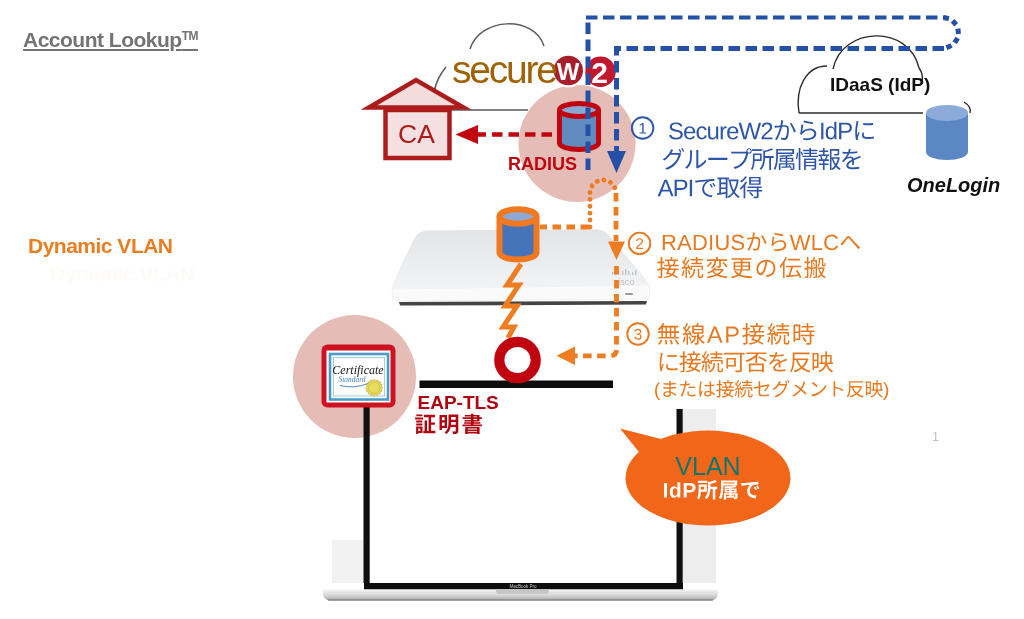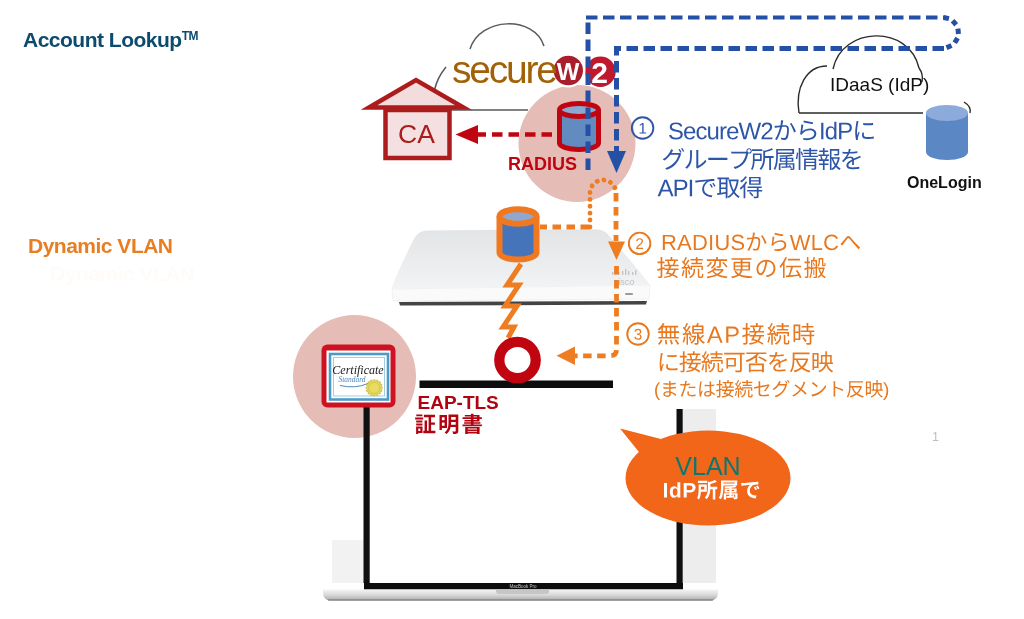--- a/index.html
+++ b/index.html
@@ -141,27 +141,27 @@
 <path transform="translate(657.6,196.3)" fill="#2e56a8" d="M13.7 0 11.8 -4.8H4.3L2.4 0H0L6.8 -16.5H9.3L16 0ZM8 -14.8 7.9 -14.5Q7.6 -13.5 7.1 -12L4.9 -6.6H11.1L9 -12Q8.7 -12.8 8.3 -13.9Z M29.8 -11.5Q29.8 -9.2 28.2 -7.8Q26.7 -6.4 24.1 -6.4H19.2V0H17V-16.5H23.9Q26.7 -16.5 28.2 -15.2Q29.8 -13.9 29.8 -11.5ZM27.5 -11.5Q27.5 -14.7 23.7 -14.7H19.2V-8.2H23.8Q27.5 -8.2 27.5 -11.5Z M32.2 0V-16.5H34.5V0Z M37.6 -15.8 37.8 -13.7C40.4 -14.3 46.5 -14.8 49.1 -15.1C46.9 -13.8 44.6 -10.8 44.6 -7C44.6 -1.7 49.7 0.7 54.1 0.9L54.8 -1.1C50.9 -1.2 46.5 -2.7 46.5 -7.4C46.5 -10.3 48.6 -13.9 52 -15C53.2 -15.4 55.3 -15.4 56.7 -15.4V-17.3C55.1 -17.3 52.8 -17.1 50.2 -16.9C45.8 -16.5 41.3 -16.1 39.7 -15.9C39.3 -15.9 38.5 -15.8 37.6 -15.8ZM53.3 -12.5 52 -11.9C52.7 -10.9 53.4 -9.7 54 -8.5L55.2 -9.1C54.7 -10.2 53.8 -11.7 53.3 -12.5ZM55.9 -13.5 54.7 -12.9C55.4 -11.9 56.1 -10.7 56.7 -9.6L58 -10.2C57.4 -11.2 56.4 -12.7 55.9 -13.5Z M73.1 -15 71.4 -14.7C72.2 -10.7 73.3 -7.2 75 -4.4C73.6 -2.4 71.8 -0.9 69.9 0.1C70.3 0.5 70.9 1.1 71.1 1.6C73 0.5 74.6 -0.9 76.1 -2.7C77.4 -0.9 79 0.6 80.9 1.7C81.2 1.2 81.7 0.5 82.1 0.2C80.1 -0.9 78.5 -2.4 77.2 -4.3C79.1 -7.4 80.5 -11.4 81.1 -16.6L79.9 -16.9L79.6 -16.8H70.9V-15.1H79.1C78.5 -11.5 77.5 -8.5 76.1 -6.1C74.7 -8.6 73.8 -11.7 73.1 -15ZM59.3 -3 59.7 -1.2C61.9 -1.5 65.1 -2 68.1 -2.5V1.9H69.9V-17H71.5V-18.7H59.8V-17H61.7V-3.3ZM63.4 -17H68.1V-13.8H63.4ZM63.4 -12.1H68.1V-8.8H63.4ZM63.4 -7.2H68.1V-4.2L63.4 -3.5Z M93.3 -14.8H101.2V-12.8H93.3ZM93.3 -18H101.2V-16.1H93.3ZM91.5 -19.4V-11.5H103V-19.4ZM91.5 -3.5C92.6 -2.4 93.9 -0.9 94.5 0L95.9 -0.9C95.3 -1.9 93.9 -3.3 92.8 -4.3ZM87.7 -20.1C86.7 -18.4 84.5 -16.4 82.6 -15.2C82.9 -14.8 83.3 -14.1 83.6 -13.7C85.7 -15.1 88 -17.4 89.4 -19.4ZM89.5 -6.2V-4.7H99.2V-0.1C99.2 0.2 99.1 0.3 98.7 0.3C98.3 0.4 97.1 0.4 95.8 0.3C96 0.8 96.3 1.4 96.4 1.9C98.1 1.9 99.3 1.9 100 1.7C100.8 1.4 101 0.9 101 -0.1V-4.7H104.6V-6.2H101V-8.3H104.1V-9.8H90V-8.3H99.2V-6.2ZM88.1 -14.8C86.7 -12.3 84.4 -9.9 82.2 -8.3C82.5 -7.8 83 -6.9 83.1 -6.5C84.1 -7.3 85 -8.2 86 -9.2V1.9H87.7V-11.2C88.5 -12.2 89.1 -13.2 89.7 -14.2Z"></path>
 <path transform="translate(661,250)" fill="#e8781e" d="M12.5 0 8.6 -6.3H3.9V0H1.8V-15.1H8.9Q11.5 -15.1 12.9 -14Q14.3 -12.8 14.3 -10.8Q14.3 -9.1 13.3 -8Q12.3 -6.8 10.6 -6.5L14.9 0ZM12.2 -10.8Q12.2 -12.1 11.3 -12.8Q10.4 -13.5 8.7 -13.5H3.9V-7.9H8.8Q10.4 -7.9 11.3 -8.7Q12.2 -9.4 12.2 -10.8Z M28.6 0 26.9 -4.4H20L18.3 0H16.1L22.3 -15.1H24.6L30.7 0ZM23.4 -13.6 23.3 -13.3Q23.1 -12.4 22.6 -11L20.6 -6H26.3L24.3 -11Q24 -11.8 23.7 -12.7Z M45.8 -7.7Q45.8 -5.4 44.9 -3.6Q44 -1.9 42.3 -0.9Q40.6 0 38.4 0H32.8V-15.1H37.8Q41.6 -15.1 43.7 -13.2Q45.8 -11.3 45.8 -7.7ZM43.7 -7.7Q43.7 -10.5 42.2 -12Q40.7 -13.5 37.7 -13.5H34.8V-1.6H38.2Q39.9 -1.6 41.1 -2.4Q42.4 -3.1 43.1 -4.5Q43.7 -5.9 43.7 -7.7Z M49.1 0V-15.1H51.1V0Z M61.2 0.2Q59.4 0.2 58 -0.5Q56.6 -1.1 55.8 -2.4Q55.1 -3.7 55.1 -5.5V-15.1H57.1V-5.7Q57.1 -3.6 58.2 -2.5Q59.2 -1.5 61.2 -1.5Q63.2 -1.5 64.4 -2.6Q65.5 -3.7 65.5 -5.8V-15.1H67.6V-5.7Q67.6 -3.9 66.8 -2.5Q66 -1.2 64.6 -0.5Q63.1 0.2 61.2 0.2Z M83.1 -4.2Q83.1 -2.1 81.5 -0.9Q79.8 0.2 76.9 0.2Q71.3 0.2 70.4 -3.6L72.4 -4Q72.8 -2.7 73.9 -2Q75 -1.4 76.9 -1.4Q78.9 -1.4 80 -2.1Q81.1 -2.8 81.1 -4.1Q81.1 -4.8 80.7 -5.3Q80.4 -5.7 79.8 -6Q79.2 -6.3 78.3 -6.5Q77.5 -6.7 76.5 -7Q74.7 -7.4 73.7 -7.8Q72.8 -8.2 72.3 -8.7Q71.7 -9.2 71.4 -9.8Q71.2 -10.5 71.2 -11.3Q71.2 -13.3 72.6 -14.3Q74.1 -15.4 76.9 -15.4Q79.5 -15.4 80.8 -14.6Q82.2 -13.8 82.8 -11.9L80.7 -11.5Q80.4 -12.7 79.5 -13.3Q78.5 -13.8 76.9 -13.8Q75.1 -13.8 74.1 -13.2Q73.2 -12.6 73.2 -11.4Q73.2 -10.7 73.5 -10.3Q73.9 -9.8 74.6 -9.5Q75.3 -9.2 77.4 -8.7Q78.1 -8.6 78.8 -8.4Q79.5 -8.2 80.1 -8Q80.7 -7.8 81.3 -7.4Q81.8 -7.1 82.2 -6.7Q82.7 -6.2 82.9 -5.6Q83.1 -5 83.1 -4.2Z M101.5 -14.8 99.9 -14.1C101.5 -12.3 103.2 -8.4 103.8 -6.1L105.6 -7C104.8 -9 102.9 -13 101.5 -14.8ZM86 -12.3 86.2 -10.4C86.8 -10.5 87.7 -10.6 88.2 -10.7L91 -11C90.2 -8.1 88.6 -3 86.3 -0L88.2 0.7C90.5 -3 92 -8 92.8 -11.2C93.7 -11.3 94.6 -11.3 95.1 -11.3C96.5 -11.3 97.5 -11 97.5 -8.9C97.5 -6.6 97.1 -3.7 96.4 -2.2C96 -1.3 95.3 -1.1 94.5 -1.1C93.9 -1.1 92.7 -1.2 91.8 -1.5L92.1 0.3C92.8 0.5 93.8 0.6 94.7 0.6C96.1 0.6 97.2 0.3 97.9 -1.2C98.8 -3 99.2 -6.5 99.2 -9.2C99.2 -12.1 97.6 -12.9 95.6 -12.9C95.1 -12.9 94.2 -12.8 93.1 -12.7L93.7 -15.9C93.8 -16.3 93.9 -16.8 94 -17.2L91.9 -17.4C91.9 -15.9 91.7 -14.2 91.3 -12.6C90 -12.5 88.7 -12.4 88 -12.3C87.3 -12.3 86.7 -12.3 86 -12.3Z M113.9 -17.2 113.5 -15.6C115.1 -15.1 119.9 -14.1 122 -13.9L122.4 -15.6C120.5 -15.7 115.8 -16.7 113.9 -17.2ZM113.4 -13.2 111.6 -13.5C111.4 -11.2 110.9 -6.6 110.4 -4.6L112.1 -4.2C112.2 -4.5 112.4 -4.9 112.7 -5.3C114.3 -7.1 116.6 -8.2 119.5 -8.2C121.8 -8.2 123.4 -7 123.4 -5.2C123.4 -2.2 120 -0.2 113.1 -1L113.6 0.8C121.8 1.5 125.3 -1.2 125.3 -5.1C125.3 -7.7 123 -9.7 119.7 -9.7C117 -9.7 114.6 -8.9 112.5 -7.1C112.7 -8.5 113.1 -11.7 113.4 -13.2Z M145 0H142.5L139.9 -9.6Q139.6 -10.5 139.1 -12.8Q138.9 -11.6 138.7 -10.8Q138.5 -9.9 135.7 0H133.3L128.8 -15.1H131L133.7 -5.5Q134.2 -3.7 134.6 -1.8Q134.8 -3 135.2 -4.4Q135.5 -5.8 138.1 -15.1H140.1L142.7 -5.7Q143.3 -3.4 143.7 -1.8L143.8 -2.2Q144.1 -3.4 144.3 -4.2Q144.4 -5 147.3 -15.1H149.4Z M151.5 0V-15.1H153.5V-1.7H161.2V0Z M170.6 -13.7Q168.1 -13.7 166.7 -12.1Q165.3 -10.5 165.3 -7.6Q165.3 -4.9 166.8 -3.2Q168.2 -1.5 170.7 -1.5Q173.9 -1.5 175.5 -4.6L177.2 -3.8Q176.2 -1.8 174.5 -0.8Q172.9 0.2 170.6 0.2Q168.3 0.2 166.7 -0.7Q165 -1.7 164.1 -3.5Q163.2 -5.2 163.2 -7.6Q163.2 -11.3 165.2 -13.3Q167.2 -15.4 170.6 -15.4Q173 -15.4 174.6 -14.4Q176.3 -13.5 177 -11.6L175.1 -11Q174.6 -12.3 173.4 -13Q172.2 -13.7 170.6 -13.7Z M179.4 -6 181.1 -4.4C181.4 -4.8 181.9 -5.5 182.4 -6.1C183.5 -7.4 185.3 -9.9 186.3 -11.2C187.1 -12.1 187.5 -12.2 188.4 -11.2C189.5 -10.1 191.1 -8 192.6 -6.3C194.1 -4.6 196.1 -2.4 197.7 -0.8L199.1 -2.4C197.2 -4.2 195 -6.5 193.6 -7.9C192.2 -9.5 190.6 -11.6 189.2 -13C187.8 -14.5 186.6 -14.2 185.3 -12.7C184 -11.2 182.2 -8.7 181 -7.5C180.4 -6.9 180 -6.4 179.4 -6Z"></path>
 <path transform="translate(656.5,276.3)" fill="#e8781e" d="M4.1 -19.3V-14.7H1V-13.1H4.1V-8.1L0.6 -7.1L1 -5.4L4.1 -6.3V-0.3C4.1 0.1 4 0.2 3.7 0.2C3.4 0.2 2.5 0.2 1.4 0.2C1.7 0.6 1.9 1.4 2 1.8C3.5 1.8 4.4 1.8 5 1.5C5.6 1.2 5.8 0.7 5.8 -0.3V-6.9L7.8 -7.5V-6.2H11.2C10.6 -4.8 9.9 -3.4 9.3 -2.4L10.8 -1.9L11.2 -2.5C12.1 -2.2 13.1 -1.9 14.1 -1.4C12.5 -0.5 10.3 0.1 7.2 0.4C7.5 0.7 7.8 1.4 7.9 1.8C11.5 1.4 14 0.6 15.8 -0.7C17.7 0.1 19.3 1 20.4 1.9L21.5 0.6C20.4 -0.2 18.8 -1.1 17.1 -1.9C18.1 -3 18.8 -4.4 19.2 -6.2H22V-7.7H13.8L14.8 -10H22.1V-11.5H17.8C18.3 -12.5 18.9 -14 19.3 -15.3L18.6 -15.4H21.4V-16.9H15.8V-19.3H14.1V-16.9H8.6V-15.4H11.8L10.8 -15.2C11.2 -14 11.6 -12.5 11.7 -11.5H7.7V-10H12.9L11.9 -7.7H8.2L8 -9.2L5.8 -8.5V-13.1H8V-14.7H5.8V-19.3ZM12.3 -15.4H17.6C17.3 -14.2 16.7 -12.6 16.3 -11.6L16.8 -11.5H12.7L13.3 -11.6C13.2 -12.6 12.8 -14.1 12.3 -15.4ZM13 -6.2H17.5C17.1 -4.7 16.4 -3.5 15.5 -2.5C14.3 -3 13 -3.5 11.8 -3.8Z M41.3 -7.5V-0.5C41.3 1.2 41.6 1.7 43.2 1.7C43.5 1.7 44.7 1.7 45 1.7C46.3 1.7 46.7 0.9 46.9 -2C46.4 -2.1 45.8 -2.3 45.4 -2.6C45.4 -0.2 45.3 0.2 44.8 0.2C44.6 0.2 43.6 0.2 43.4 0.2C42.9 0.2 42.8 0.1 42.8 -0.5V-7.5ZM37 -7.5V-6C37 -4.2 36.6 -1.3 32.5 0.7C32.9 1 33.4 1.5 33.7 1.9C38.1 -0.4 38.6 -3.7 38.6 -6V-7.5ZM31.3 -5.9C31.9 -4.5 32.3 -2.8 32.5 -1.6L33.8 -2.1C33.7 -3.2 33.2 -4.9 32.6 -6.2ZM26.5 -6.2C26.3 -4.2 25.9 -2.1 25.1 -0.7C25.5 -0.6 26.1 -0.3 26.4 -0C27.1 -1.5 27.7 -3.7 28 -5.9ZM34.8 -13.6V-12.1H45.5V-13.6H41V-15.7H46.3V-17.2H41V-19.3H39.3V-17.2H34V-15.7H39.3V-13.6ZM25.1 -9.2 25.4 -7.6 29 -7.8V1.8H30.5V-7.9L32.3 -8.1C32.5 -7.5 32.7 -7 32.8 -6.6L34.1 -7.2V-6.4H35.6V-9.2H44.9V-6.4H46.4V-10.6H34.1V-7.5C33.7 -8.7 32.8 -10.6 32 -11.9L30.7 -11.4C31.1 -10.8 31.4 -10.2 31.7 -9.5L28.4 -9.3C30 -11.3 31.7 -13.9 33 -16L31.6 -16.7C30.9 -15.5 30.1 -13.9 29.1 -12.5C28.8 -13 28.4 -13.5 27.9 -14C28.7 -15.3 29.7 -17.2 30.5 -18.7L29 -19.3C28.5 -18 27.7 -16.3 27 -15L26.2 -15.6L25.4 -14.5C26.4 -13.5 27.5 -12.2 28.2 -11.2C27.7 -10.5 27.2 -9.8 26.8 -9.2Z M65.6 -13.5C67.1 -12.2 68.8 -10.2 69.6 -8.9L71 -9.9C70.2 -11.1 68.4 -13 66.9 -14.3ZM53.9 -14.2C53.2 -12.8 51.6 -11.1 50 -10.2C50.4 -9.9 51 -9.5 51.3 -9.2C52.9 -10.2 54.6 -12 55.6 -13.8ZM59.6 -19.3V-17H50.4V-15.4H57.9V-15.3C57.9 -13.4 57.6 -10.8 54.3 -8.8C54.6 -8.6 55.2 -8 55.5 -7.6C59.1 -9.9 59.5 -12.9 59.5 -15.3V-15.4H62.7V-10.4C62.7 -10.1 62.6 -10.1 62.3 -10C62 -10 61 -10 59.9 -10.1C60.1 -9.6 60.3 -9 60.4 -8.5C61.9 -8.5 63 -8.5 63.6 -8.8C64.2 -9 64.4 -9.5 64.4 -10.3V-15.4H70.6V-17H61.4V-19.3ZM58 -8.9C56.7 -7.1 54.2 -5.1 50.6 -3.7C51 -3.5 51.5 -2.9 51.7 -2.5C53.3 -3.1 54.6 -3.9 55.8 -4.7C56.6 -3.5 57.7 -2.6 58.9 -1.7C56.3 -0.7 53.2 0 50.1 0.4C50.4 0.7 50.8 1.5 50.9 1.9C54.4 1.4 57.7 0.6 60.5 -0.7C63.2 0.6 66.4 1.5 70.1 1.9C70.3 1.4 70.7 0.7 71.1 0.3C67.8 0 64.8 -0.6 62.3 -1.7C64.4 -2.9 66.1 -4.5 67.3 -6.5L66.2 -7.2L65.8 -7.2H58.7C59.1 -7.6 59.5 -8.1 59.8 -8.6ZM57 -5.6 57.1 -5.8H64.7C63.7 -4.4 62.3 -3.4 60.6 -2.5C59.1 -3.4 57.9 -4.4 57 -5.6Z M79.3 -5.5 77.8 -4.9C78.6 -3.5 79.6 -2.5 80.7 -1.6C79.3 -0.8 77.3 -0.2 74.6 0.3C74.9 0.7 75.4 1.5 75.6 1.9C78.6 1.2 80.7 0.4 82.3 -0.6C85.5 1 89.7 1.6 95.1 1.8C95.1 1.2 95.5 0.5 95.8 0.1C90.6 -0.1 86.7 -0.4 83.7 -1.7C84.9 -2.9 85.5 -4.3 85.8 -5.7H93.6V-14.6H86V-16.5H95V-18.1H75V-16.5H84.2V-14.6H77.1V-5.7H84C83.7 -4.6 83.2 -3.5 82.1 -2.6C81 -3.4 80.1 -4.3 79.3 -5.5ZM78.7 -9.5H84.2V-8.5C84.2 -8.1 84.2 -7.6 84.2 -7.1H78.7ZM86 -7.1C86 -7.6 86 -8 86 -8.5V-9.5H91.9V-7.1ZM78.7 -13.1H84.2V-10.8H78.7ZM86 -13.1H91.9V-10.8H86Z M108.9 -14.8C108.7 -12.7 108.2 -10.5 107.7 -8.6C106.5 -4.7 105.3 -3.1 104.2 -3.1C103.2 -3.1 101.8 -4.4 101.8 -7.3C101.8 -10.4 104.5 -14.2 108.9 -14.8ZM110.9 -14.8C114.8 -14.5 117 -11.6 117 -8.1C117 -4.1 114.1 -2 111.2 -1.3C110.6 -1.2 109.9 -1.1 109.2 -1L110.3 0.7C115.7 0 118.9 -3.2 118.9 -8.1C118.9 -12.7 115.5 -16.5 110.1 -16.5C104.5 -16.5 100 -12.1 100 -7.2C100 -3.4 102.1 -1 104.1 -1C106.3 -1 108.1 -3.4 109.5 -8.2C110.1 -10.3 110.6 -12.7 110.9 -14.8Z M131.4 -17.5V-15.9H143.4V-17.5ZM139.2 -5.5C140.1 -4.4 140.9 -3 141.7 -1.7L133.7 -1.1C134.7 -3.4 135.7 -6.4 136.5 -9H144.7V-10.6H129.6V-9H134.5C133.9 -6.4 132.9 -3.2 132 -1L129.4 -0.9L129.7 0.9C133 0.7 137.9 0.3 142.5 -0.2C142.8 0.6 143.1 1.3 143.3 1.9L144.9 1.1C144.3 -0.9 142.5 -3.9 140.7 -6.2ZM128.9 -19.3C127.5 -15.8 125.3 -12.4 123 -10.1C123.3 -9.8 123.7 -8.8 123.9 -8.4C124.8 -9.3 125.7 -10.3 126.5 -11.5V1.8H128.1V-14C129 -15.5 129.8 -17.1 130.5 -18.7Z M156.2 -13.5C156.8 -12.4 157.3 -11 157.5 -10.1L158.5 -10.7C158.3 -11.5 157.7 -12.9 157.2 -13.9ZM156.8 -6.7V-1.2H157.8V-6.7ZM150.4 -19.3V-14.7H148V-13H150.4V-8.7L147.7 -7.7L148.2 -6.1L150.4 -7V-0C150.4 0.3 150.3 0.3 150.1 0.3C149.8 0.3 149.1 0.3 148.2 0.3C148.4 0.7 148.6 1.4 148.7 1.8C150 1.8 150.7 1.8 151.3 1.5C151.7 1.3 151.9 0.8 151.9 -0V-7.6L153 -8.1L153.1 -7.1L154.5 -7.3C154.4 -4.5 154.1 -1.3 152.8 1.1C153 1.3 153.6 1.7 153.9 1.9C155.3 -0.7 155.7 -4.4 155.8 -7.4L159.1 -7.8V0.1C159.1 0.4 159 0.5 158.8 0.5C158.5 0.5 157.7 0.5 156.8 0.5C157 0.9 157.2 1.5 157.2 1.8C158.5 1.8 159.3 1.8 159.8 1.6C160.3 1.3 160.5 0.9 160.5 0.1V-8L161.3 -8.1L161.3 -9.5L160.5 -9.4V-16.2H157.7C158 -17 158.3 -18 158.6 -19L157 -19.3C156.8 -18.4 156.6 -17.2 156.3 -16.2H154.5V-8.8V-8.8L153.8 -8.7L153.5 -9.9L151.9 -9.3V-13H153.5V-14.7H151.9V-19.3ZM155.8 -14.8H159.1V-9.3L155.8 -8.9ZM162.1 -18.2V-15.1C162.1 -13.6 162 -11.8 160.8 -10.4C161.2 -10.3 161.7 -9.8 161.9 -9.6C163.2 -11.1 163.5 -13.4 163.5 -15V-16.8H165.5V-12.3C165.5 -11 165.5 -10.7 165.8 -10.4C166.1 -10.2 166.5 -10.1 166.8 -10.1C167 -10.1 167.4 -10.1 167.7 -10.1C168 -10.1 168.3 -10.1 168.5 -10.3C168.7 -10.4 168.9 -10.6 169 -11C169.1 -11.3 169.2 -12.4 169.2 -13.3C168.8 -13.4 168.4 -13.6 168.1 -13.9C168.1 -12.9 168.1 -12.2 168 -11.8C168 -11.5 167.9 -11.4 167.9 -11.3C167.8 -11.3 167.7 -11.2 167.5 -11.2C167.4 -11.2 167.2 -11.2 167.1 -11.2C167 -11.2 166.9 -11.2 166.9 -11.3C166.8 -11.4 166.8 -11.7 166.8 -12.2V-18.2ZM166.4 -7.4C166.1 -6 165.5 -4.6 164.8 -3.5C164.2 -4.6 163.7 -6 163.3 -7.4ZM161.6 -8.9V-7.4H163.2L162 -7.1C162.5 -5.2 163.1 -3.6 164 -2.1C163 -0.9 161.9 0 160.8 0.6C161.1 0.9 161.5 1.5 161.7 1.8C162.8 1.2 163.9 0.3 164.9 -0.9C165.8 0.3 167 1.2 168.3 1.9C168.6 1.5 169 0.9 169.4 0.6C167.9 0 166.7 -0.9 165.8 -2.1C166.9 -3.9 167.7 -6 168.2 -8.7L167.2 -8.9L167 -8.9Z"></path>
 <path transform="translate(656.8,342.8)" fill="#e8781e" d="M8.1 -2.7C8.4 -1.3 8.6 0.6 8.6 1.7L10.3 1.4C10.3 0.4 10 -1.4 9.7 -2.8ZM12.9 -2.7C13.5 -1.3 14.1 0.6 14.3 1.7L16.1 1.3C15.8 0.2 15.2 -1.6 14.5 -3ZM17.7 -2.8C18.9 -1.4 20.2 0.7 20.8 1.9L22.5 1.3C21.9 0 20.5 -2 19.4 -3.4ZM4 -3.3C3.4 -1.6 2.3 0.2 1.1 1.2L2.7 1.9C4 0.8 5.1 -1.1 5.7 -2.8ZM1.6 -5.9V-4.3H21.9V-5.9H18.9V-9.9H22.3V-11.5H18.9V-15.4H21.4V-17H6.5C6.9 -17.8 7.4 -18.5 7.7 -19.2L6 -19.7C4.9 -17.4 3 -15.1 1 -13.6C1.4 -13.3 2.1 -12.7 2.4 -12.4C3.1 -13 3.9 -13.7 4.6 -14.5V-11.5H1.3V-9.9H4.6V-5.9ZM8.7 -15.4V-11.5H6.1V-15.4ZM10.3 -15.4H13V-11.5H10.3ZM14.5 -15.4H17.3V-11.5H14.5ZM8.7 -9.9V-5.9H6.1V-9.9ZM10.3 -9.9H13V-5.9H10.3ZM14.5 -9.9H17.3V-5.9H14.5Z M37.1 -12.5H45V-10.5H37.1ZM37.1 -15.9H45V-13.8H37.1ZM32.1 -6C32.6 -4.7 33.1 -2.9 33.2 -1.7L34.6 -2.2C34.4 -3.3 33.9 -5 33.3 -6.4ZM27.2 -6.3C26.9 -4.3 26.5 -2.1 25.7 -0.7C26.1 -0.6 26.8 -0.3 27.1 -0C27.8 -1.6 28.4 -3.8 28.7 -6.1ZM35.4 -17.3V-9H40.2V-0C40.2 0.2 40.1 0.3 39.8 0.3C39.5 0.3 38.6 0.3 37.5 0.3C37.7 0.8 38 1.4 38 1.9C39.5 1.9 40.4 1.8 41 1.6C41.6 1.3 41.8 0.9 41.8 -0V-4.9C42.8 -2.6 44.4 -0.4 47 0.9C47.2 0.5 47.7 -0.2 48 -0.5C46.2 -1.3 44.9 -2.6 43.9 -4C45 -4.8 46.4 -5.9 47.5 -7L46.1 -8C45.4 -7.1 44.2 -6 43.2 -5.2C42.5 -6.4 42.1 -7.6 41.8 -8.8V-9H46.7V-17.3H41.1C41.5 -18 41.9 -18.7 42.2 -19.4L40.3 -19.8C40.1 -19.1 39.7 -18.1 39.3 -17.3ZM34.5 -7V-5.5H37.7C36.9 -3 35.4 -1.3 33.5 -0.3C33.8 -0 34.4 0.6 34.6 0.9C36.9 -0.4 38.8 -2.9 39.6 -6.6L38.7 -7L38.4 -7ZM25.8 -9.4 26 -7.8 29.7 -8V1.9H31.2V-8.1L33.1 -8.2C33.3 -7.7 33.5 -7.1 33.6 -6.7L35 -7.4C34.6 -8.6 33.7 -10.7 32.7 -12.2L31.4 -11.7C31.8 -11.1 32.1 -10.4 32.5 -9.7L29.1 -9.5C30.7 -11.5 32.5 -14.2 33.8 -16.4L32.3 -17.1C31.7 -15.8 30.8 -14.2 29.8 -12.8C29.5 -13.3 29 -13.8 28.6 -14.3C29.4 -15.6 30.5 -17.6 31.3 -19.2L29.7 -19.7C29.2 -18.4 28.4 -16.6 27.6 -15.3L26.9 -16L26 -14.8C27 -13.8 28.2 -12.5 28.9 -11.4C28.4 -10.7 27.9 -10 27.4 -9.4Z M63.6 0 61.7 -4.7H54.4L52.5 0H50.2L56.8 -16.2H59.3L65.8 0ZM58.1 -14.5 58 -14.2Q57.7 -13.2 57.1 -11.8L55 -6.4H61.1L59 -11.8Q58.7 -12.6 58.4 -13.6Z M81.9 -11.3Q81.9 -9 80.4 -7.7Q78.9 -6.3 76.3 -6.3H71.6V0H69.4V-16.2H76.2Q78.9 -16.2 80.4 -14.9Q81.9 -13.6 81.9 -11.3ZM79.7 -11.3Q79.7 -14.4 75.9 -14.4H71.6V-8H76Q79.7 -8 79.7 -11.3Z M89 -19.7V-15H85.8V-13.3H89V-8.2L85.4 -7.2L85.8 -5.5L89 -6.5V-0.3C89 0.1 88.9 0.2 88.6 0.2C88.3 0.2 87.3 0.2 86.2 0.2C86.4 0.7 86.7 1.4 86.7 1.9C88.3 1.9 89.2 1.8 89.8 1.5C90.5 1.2 90.7 0.7 90.7 -0.3V-7L92.7 -7.7V-6.3H96.2C95.5 -4.9 94.9 -3.5 94.3 -2.5L95.8 -2L96.2 -2.6C97.1 -2.3 98.1 -1.9 99.2 -1.5C97.5 -0.5 95.2 0.1 92.2 0.4C92.4 0.8 92.7 1.4 92.9 1.9C96.5 1.4 99.1 0.6 100.9 -0.7C102.8 0.1 104.5 1.1 105.6 1.9L106.7 0.6C105.6 -0.2 104 -1.1 102.2 -1.9C103.3 -3.1 103.9 -4.5 104.4 -6.3H107.2V-7.9H98.8L99.9 -10.2H107.3V-11.7H103C103.5 -12.8 104 -14.3 104.5 -15.6L103.8 -15.7H106.6V-17.2H100.9V-19.7H99.1V-17.2H93.5V-15.7H96.8L95.8 -15.5C96.2 -14.3 96.6 -12.8 96.7 -11.7H92.6V-10.2H98L96.9 -7.9H93.2L93 -9.4L90.7 -8.7V-13.3H93V-15H90.7V-19.7ZM97.3 -15.7H102.7C102.4 -14.5 101.9 -12.9 101.4 -11.8L102 -11.7H97.7L98.4 -11.9C98.3 -12.9 97.8 -14.5 97.3 -15.7ZM98 -6.3H102.6C102.2 -4.8 101.6 -3.5 100.6 -2.6C99.3 -3.1 98 -3.5 96.9 -3.9Z M127 -7.7V-0.5C127 1.2 127.4 1.7 128.9 1.7C129.2 1.7 130.5 1.7 130.8 1.7C132.1 1.7 132.5 1 132.7 -2C132.2 -2.1 131.6 -2.4 131.2 -2.7C131.2 -0.2 131.1 0.2 130.6 0.2C130.3 0.2 129.4 0.2 129.1 0.2C128.7 0.2 128.6 0.1 128.6 -0.5V-7.7ZM122.7 -7.6V-6.2C122.7 -4.3 122.2 -1.3 118 0.7C118.4 1 119 1.6 119.2 1.9C123.7 -0.4 124.3 -3.8 124.3 -6.2V-7.6ZM116.8 -6C117.4 -4.6 117.9 -2.8 118 -1.7L119.4 -2.1C119.2 -3.3 118.7 -5 118.1 -6.4ZM111.9 -6.3C111.7 -4.3 111.2 -2.1 110.5 -0.7C110.8 -0.6 111.5 -0.3 111.8 -0C112.6 -1.6 113.1 -3.8 113.4 -6.1ZM120.4 -13.9V-12.4H131.4V-13.9H126.7V-16.1H132.2V-17.5H126.7V-19.8H124.9V-17.5H119.5V-16.1H124.9V-13.9ZM110.5 -9.4 110.7 -7.8 114.4 -8V1.9H116V-8.1L117.8 -8.2C118.1 -7.7 118.2 -7.1 118.3 -6.7L119.6 -7.3V-6.6H121.2V-9.4H130.6V-6.6H132.2V-10.8H119.6V-7.7C119.2 -8.9 118.4 -10.8 117.5 -12.2L116.2 -11.7C116.5 -11.1 116.9 -10.4 117.2 -9.7L113.8 -9.5C115.4 -11.5 117.2 -14.2 118.6 -16.4L117.1 -17.1C116.4 -15.8 115.5 -14.2 114.6 -12.8C114.2 -13.3 113.8 -13.8 113.3 -14.3C114.2 -15.6 115.2 -17.6 116 -19.2L114.5 -19.7C114 -18.4 113.1 -16.6 112.4 -15.3L111.6 -16L110.7 -14.8C111.8 -13.8 113 -12.5 113.7 -11.4C113.1 -10.7 112.6 -10 112.2 -9.4Z M145.4 -4.9C146.6 -3.7 147.9 -1.9 148.4 -0.8L149.9 -1.7C149.4 -2.9 148 -4.5 146.8 -5.7ZM149.8 -19.8V-16.9H144.8V-15.4H149.8V-12.4H143.9V-10.8H152.9V-8.1H144V-6.6H152.9V-0.2C152.9 0.1 152.8 0.2 152.4 0.2C152 0.2 150.7 0.2 149.2 0.2C149.5 0.7 149.8 1.4 149.8 1.9C151.7 1.9 152.9 1.8 153.7 1.6C154.4 1.3 154.6 0.8 154.6 -0.2V-6.6H157.4V-8.1H154.6V-10.8H157.6V-12.4H151.5V-15.4H156.6V-16.9H151.5V-19.8ZM141.8 -9.8V-4.3H138.4V-9.8ZM141.8 -11.4H138.4V-16.6H141.8ZM136.7 -18.2V-0.8H138.4V-2.7H143.5V-18.2Z"></path>
 <path transform="translate(656.8,370.5)" fill="#e8781e" d="M10.5 -15.5V-13.7C13 -13.4 17.5 -13.4 19.9 -13.7V-15.5C17.6 -15.2 13 -15.1 10.5 -15.5ZM11.4 -6.2 9.7 -6.3C9.5 -5.2 9.3 -4.4 9.3 -3.6C9.3 -1.4 11.1 -0.2 14.9 -0.2C17.3 -0.2 19.2 -0.4 20.7 -0.6L20.6 -2.6C18.8 -2.2 17 -2 14.9 -2C11.8 -2 11 -3 11 -4C11 -4.7 11.2 -5.3 11.4 -6.2ZM6.1 -17.3 4 -17.5C4 -17 4 -16.4 3.9 -15.8C3.6 -13.9 2.9 -10 2.9 -6.6C2.9 -3.5 3.2 -0.9 3.7 0.8L5.4 0.6C5.3 0.4 5.3 0.1 5.3 -0.2C5.3 -0.4 5.3 -0.9 5.4 -1.2C5.6 -2.3 6.4 -4.7 7 -6.3L6.1 -7.1C5.7 -6.1 5.1 -4.8 4.7 -3.7C4.6 -4.9 4.5 -5.8 4.5 -6.9C4.5 -9.5 5.2 -13.6 5.7 -15.8C5.8 -16.2 6 -16.9 6.1 -17.3Z M26.1 -19.3V-14.7H23V-13.1H26.1V-8.1L22.6 -7.1L23 -5.4L26.1 -6.3V-0.3C26.1 0.1 26 0.2 25.7 0.2C25.4 0.2 24.5 0.2 23.4 0.2C23.7 0.6 23.9 1.4 24 1.8C25.5 1.8 26.4 1.8 27 1.5C27.6 1.2 27.8 0.7 27.8 -0.3V-6.9L29.8 -7.5V-6.2H33.2C32.6 -4.8 31.9 -3.4 31.3 -2.4L32.8 -1.9L33.2 -2.5C34.1 -2.2 35.1 -1.9 36.1 -1.4C34.5 -0.5 32.3 0.1 29.2 0.4C29.5 0.7 29.8 1.4 29.9 1.8C33.5 1.4 36 0.6 37.8 -0.7C39.7 0.1 41.3 1 42.4 1.9L43.5 0.6C42.4 -0.2 40.8 -1.1 39.1 -1.9C40.1 -3 40.8 -4.4 41.2 -6.2H44V-7.7H35.8L36.8 -10H44.1V-11.5H39.8C40.3 -12.5 40.9 -14 41.3 -15.3L40.6 -15.4H43.4V-16.9H37.8V-19.3H36.1V-16.9H30.6V-15.4H33.8L32.8 -15.2C33.2 -14 33.6 -12.5 33.7 -11.5H29.7V-10H34.9L33.9 -7.7H30.2L30 -9.2L27.8 -8.5V-13.1H30V-14.7H27.8V-19.3ZM34.3 -15.4H39.6C39.3 -14.2 38.7 -12.6 38.3 -11.6L38.8 -11.5H34.7L35.3 -11.6C35.2 -12.6 34.8 -14.1 34.3 -15.4ZM35 -6.2H39.5C39.1 -4.7 38.4 -3.5 37.5 -2.5C36.3 -3 35 -3.5 33.8 -3.8Z M60.8 -7.5V-0.5C60.8 1.2 61.1 1.7 62.7 1.7C63 1.7 64.2 1.7 64.5 1.7C65.8 1.7 66.2 0.9 66.4 -2C65.9 -2.1 65.3 -2.3 64.9 -2.6C64.9 -0.2 64.8 0.2 64.3 0.2C64.1 0.2 63.1 0.2 62.9 0.2C62.4 0.2 62.3 0.1 62.3 -0.5V-7.5ZM56.5 -7.5V-6C56.5 -4.2 56.1 -1.3 52 0.7C52.4 1 52.9 1.5 53.2 1.9C57.6 -0.4 58.1 -3.7 58.1 -6V-7.5ZM50.8 -5.9C51.4 -4.5 51.8 -2.8 52 -1.6L53.3 -2.1C53.2 -3.2 52.7 -4.9 52.1 -6.2ZM46 -6.2C45.8 -4.2 45.4 -2.1 44.6 -0.7C45 -0.6 45.6 -0.3 45.9 -0C46.6 -1.5 47.2 -3.7 47.5 -5.9ZM54.3 -13.6V-12.1H65V-13.6H60.5V-15.7H65.8V-17.2H60.5V-19.3H58.8V-17.2H53.5V-15.7H58.8V-13.6ZM44.6 -9.2 44.9 -7.6 48.5 -7.8V1.8H50V-7.9L51.8 -8.1C52 -7.5 52.2 -7 52.3 -6.6L53.6 -7.2V-6.4H55.1V-9.2H64.4V-6.4H65.9V-10.6H53.6V-7.5C53.2 -8.7 52.3 -10.6 51.5 -11.9L50.2 -11.4C50.6 -10.8 50.9 -10.2 51.2 -9.5L47.9 -9.3C49.5 -11.3 51.2 -13.9 52.5 -16L51.1 -16.7C50.4 -15.5 49.6 -13.9 48.6 -12.5C48.3 -13 47.9 -13.5 47.4 -14C48.2 -15.3 49.2 -17.2 50 -18.7L48.5 -19.3C48 -18 47.2 -16.3 46.5 -15L45.7 -15.6L44.9 -14.5C45.9 -13.5 47 -12.2 47.7 -11.2C47.2 -10.5 46.7 -9.8 46.3 -9.2Z M67.3 -17.7V-16H83.2V-0.7C83.2 -0.2 83 -0 82.5 0C82 0 80.1 0 78.2 -0.1C78.5 0.4 78.8 1.3 78.9 1.8C81.2 1.8 82.8 1.8 83.8 1.5C84.7 1.2 85 0.6 85 -0.6V-16H87.8V-17.7ZM71.3 -10.9H77.4V-5.6H71.3ZM69.6 -12.6V-2.1H71.3V-4H79.1V-12.6Z M101.3 -13C104 -11.9 107.2 -10 108.8 -8.7L110.1 -10C108.4 -11.3 105.2 -13.1 102.6 -14.1ZM92.1 -6.9V1.8H93.8V0.7H105.2V1.8H107.1V-6.9ZM93.8 -0.8V-5.3H105.2V-0.8ZM89.5 -18V-16.4H99.7C97 -13.6 92.9 -11.3 88.8 -10C89.2 -9.6 89.8 -8.8 90 -8.4C93 -9.5 96 -11.1 98.6 -13.1V-7.5H100.4V-14.6C100.9 -15.2 101.5 -15.8 102 -16.4H109.5V-18Z M130.3 -10.1 129.5 -11.9C128.9 -11.5 128.3 -11.3 127.6 -11C126.4 -10.4 125 -9.9 123.5 -9.1C123.1 -10.4 121.9 -11.2 120.4 -11.2C119.4 -11.2 118.1 -10.9 117.2 -10.3C118 -11.4 118.7 -12.7 119.3 -13.9C121.8 -14 124.6 -14.2 126.9 -14.5L126.9 -16.2C124.8 -15.8 122.3 -15.6 119.9 -15.5C120.3 -16.6 120.4 -17.5 120.6 -18.2L118.7 -18.4C118.6 -17.5 118.4 -16.5 118.1 -15.5L116.6 -15.5C115.5 -15.5 113.9 -15.5 112.7 -15.7V-14C114 -13.9 115.5 -13.8 116.5 -13.8H117.5C116.6 -12 115.1 -9.6 112.2 -6.8L113.7 -5.7C114.5 -6.6 115.2 -7.4 115.8 -8.1C116.9 -9 118.3 -9.7 119.8 -9.7C120.8 -9.7 121.7 -9.3 121.9 -8.3C119.2 -6.9 116.5 -5.2 116.5 -2.5C116.5 0.3 119.1 1 122.4 1C124.4 1 127 0.9 128.7 0.6L128.7 -1.2C126.7 -0.9 124.3 -0.7 122.5 -0.7C120.1 -0.7 118.3 -0.9 118.3 -2.7C118.3 -4.3 119.8 -5.5 121.9 -6.6C121.9 -5.4 121.9 -3.9 121.9 -3H123.6L123.6 -7.4C125.3 -8.3 127 -8.9 128.2 -9.4C128.9 -9.7 129.7 -10 130.3 -10.1Z M135.9 -17.9V-11.6C135.9 -7.9 135.7 -2.8 133.2 0.8C133.6 1 134.3 1.5 134.6 1.8C137 -1.6 137.6 -6.6 137.6 -10.4H139.2C140.2 -7.4 141.7 -4.9 143.7 -2.9C141.7 -1.4 139.3 -0.4 136.9 0.3C137.2 0.6 137.7 1.4 137.9 1.8C140.5 1.1 142.9 -0.1 145 -1.7C147.1 -0.1 149.6 1.1 152.6 1.9C152.8 1.4 153.3 0.7 153.7 0.3C150.8 -0.3 148.4 -1.4 146.4 -2.9C148.7 -5.1 150.5 -7.9 151.6 -11.6L150.4 -12.1L150 -12.1H137.7V-16.2H152.8V-17.9ZM149.2 -10.4C148.3 -7.8 146.9 -5.7 145 -4C143.2 -5.8 141.9 -7.9 141 -10.4Z M168.5 -19.2V-15.6H164.1V-8H162.5V-6.4H168.1C167.5 -3.7 165.8 -1.2 161.5 0.5C161.9 0.8 162.3 1.4 162.6 1.8C166.7 0.1 168.6 -2.3 169.5 -5.1C170.6 -1.9 172.4 0.6 175.2 1.9C175.4 1.5 175.9 0.8 176.3 0.5C173.5 -0.7 171.6 -3.2 170.6 -6.4H176.2V-8H174.9V-15.6H170.1V-19.2ZM165.6 -8V-14.1H168.5V-10.4C168.5 -9.6 168.5 -8.8 168.4 -8ZM173.3 -8H170C170.1 -8.8 170.1 -9.6 170.1 -10.4V-14.1H173.3ZM160.2 -9.4V-4.1H157.3V-9.4ZM160.2 -10.9H157.3V-16.1H160.2ZM155.7 -17.6V-0.6H157.3V-2.5H161.8V-17.6Z"></path>
 <path transform="translate(653.9,396)" fill="#e8781e" d="M1.2 -4.9Q1.2 -7.6 2 -9.8Q2.9 -11.9 4.6 -13.8H6.2Q4.5 -11.8 3.7 -9.7Q2.9 -7.5 2.9 -4.9Q2.9 -2.3 3.7 -0.2Q4.5 2 6.2 3.9H4.6Q2.8 2 2 -0.1Q1.2 -2.2 1.2 -4.9Z M15.4 -3.4 15.4 -2.1C15.4 -0.8 14.5 -0.5 13.4 -0.5C11.6 -0.5 10.8 -1.1 10.8 -2C10.8 -2.9 11.8 -3.6 13.6 -3.6C14.2 -3.6 14.8 -3.5 15.4 -3.4ZM9.4 -9 9.5 -7.6C10.8 -7.4 12.9 -7.3 14.2 -7.3H15.3L15.4 -4.7C14.9 -4.8 14.3 -4.8 13.8 -4.8C11 -4.8 9.4 -3.6 9.4 -1.9C9.4 -0.1 10.9 0.9 13.6 0.9C16.1 0.9 16.9 -0.5 16.9 -1.8L16.9 -3C18.8 -2.3 20.4 -1.1 21.5 -0.1L22.4 -1.4C21.3 -2.3 19.4 -3.7 16.8 -4.4L16.7 -7.3C18.5 -7.4 20.2 -7.5 22 -7.8L22 -9.2C20.3 -8.9 18.5 -8.8 16.7 -8.7V-8.9V-11.3C18.5 -11.4 20.3 -11.6 21.8 -11.8L21.8 -13.2C20.1 -12.9 18.4 -12.7 16.7 -12.7L16.7 -13.8C16.7 -14.4 16.8 -14.7 16.8 -15.1H15.2C15.2 -14.8 15.3 -14.3 15.3 -13.9V-12.6H14.4C13.1 -12.6 10.8 -12.8 9.5 -13L9.6 -11.6C10.8 -11.5 13.1 -11.3 14.4 -11.3H15.3V-8.9V-8.6H14.2C13 -8.6 10.8 -8.8 9.4 -9Z M34.7 -9.2V-7.8C35.9 -7.9 37.1 -7.9 38.3 -7.9C39.4 -7.9 40.5 -7.8 41.5 -7.7L41.5 -9.2C40.5 -9.3 39.3 -9.3 38.2 -9.3C37 -9.3 35.7 -9.3 34.7 -9.2ZM35.1 -4.5 33.7 -4.7C33.6 -3.9 33.4 -3.2 33.4 -2.4C33.4 -0.6 35.1 0.4 38.1 0.4C39.4 0.4 40.7 0.2 41.7 0.1L41.8 -1.4C40.6 -1.2 39.3 -1.1 38.1 -1.1C35.4 -1.1 34.9 -1.9 34.9 -2.8C34.9 -3.3 35 -3.9 35.1 -4.5ZM28.7 -11.8C28 -11.8 27.4 -11.8 26.4 -11.9L26.5 -10.4C27.2 -10.4 27.9 -10.4 28.7 -10.4C29.2 -10.4 29.8 -10.4 30.5 -10.4C30.3 -9.7 30.1 -9 30 -8.4C29.3 -5.7 27.9 -1.8 26.8 0.1L28.4 0.7C29.4 -1.4 30.7 -5.3 31.4 -8C31.6 -8.9 31.8 -9.7 32 -10.6C33.3 -10.7 34.7 -10.9 36 -11.2V-12.7C34.8 -12.4 33.6 -12.2 32.3 -12L32.6 -13.4C32.7 -13.8 32.8 -14.5 32.9 -15L31.1 -15.1C31.2 -14.7 31.1 -14.1 31.1 -13.5C31 -13.1 30.9 -12.5 30.8 -11.9C30 -11.8 29.4 -11.8 28.7 -11.8Z M48 -14.5 46.3 -14.6C46.3 -14.2 46.2 -13.7 46.2 -13.3C45.9 -11.7 45.3 -8.1 45.3 -5.3C45.3 -2.7 45.7 -0.6 46 0.7L47.4 0.6C47.3 0.4 47.3 0.1 47.3 -0.1C47.3 -0.3 47.3 -0.6 47.4 -0.9C47.6 -1.8 48.3 -3.8 48.8 -5.1L48 -5.7C47.6 -4.9 47.2 -3.8 46.9 -2.9C46.8 -3.9 46.7 -4.7 46.7 -5.6C46.7 -7.7 47.3 -11.5 47.6 -13.2C47.7 -13.6 47.9 -14.2 48 -14.5ZM56 -3.5 56 -2.9C56 -1.6 55.5 -0.8 53.9 -0.8C52.6 -0.8 51.6 -1.3 51.6 -2.3C51.6 -3.2 52.6 -3.8 54 -3.8C54.7 -3.8 55.4 -3.7 56 -3.5ZM57.4 -14.6H55.6C55.7 -14.3 55.7 -13.8 55.7 -13.5V-11.1L53.9 -11.1C52.8 -11.1 51.8 -11.1 50.7 -11.2V-9.8C51.8 -9.7 52.8 -9.7 53.9 -9.7L55.7 -9.7C55.7 -8.2 55.9 -6.3 55.9 -4.8C55.4 -4.9 54.8 -5 54.1 -5C51.7 -5 50.2 -3.7 50.2 -2.1C50.2 -0.4 51.6 0.6 54.2 0.6C56.8 0.6 57.5 -0.9 57.5 -2.5V-2.9C58.4 -2.3 59.4 -1.6 60.3 -0.7L61.2 -1.9C60.2 -2.8 59 -3.8 57.4 -4.4C57.3 -6 57.2 -7.9 57.2 -9.8C58.3 -9.9 59.4 -10 60.5 -10.2V-11.6C59.5 -11.4 58.3 -11.3 57.2 -11.2C57.2 -12.1 57.2 -13 57.2 -13.5C57.3 -13.9 57.3 -14.2 57.4 -14.6Z M65.1 -15.9V-12.1H62.6V-10.8H65.1V-6.6L62.2 -5.9L62.6 -4.5L65.1 -5.2V-0.2C65.1 0.1 65.1 0.2 64.8 0.2C64.6 0.2 63.8 0.2 62.9 0.1C63.1 0.5 63.3 1.1 63.3 1.5C64.6 1.5 65.4 1.5 65.9 1.2C66.3 1 66.5 0.6 66.5 -0.2V-5.7L68.2 -6.2V-5.1H71C70.4 -4 69.9 -2.8 69.4 -2L70.7 -1.6L71 -2.1C71.7 -1.8 72.6 -1.5 73.4 -1.2C72 -0.4 70.2 0.1 67.7 0.3C67.9 0.6 68.2 1.1 68.3 1.5C71.2 1.1 73.3 0.5 74.8 -0.6C76.3 0.1 77.7 0.9 78.6 1.5L79.5 0.5C78.6 -0.2 77.3 -0.9 75.8 -1.5C76.7 -2.5 77.3 -3.6 77.6 -5.1H79.9V-6.4H73.1L73.9 -8.2H79.9V-9.5H76.5C76.9 -10.3 77.3 -11.5 77.7 -12.6L77.1 -12.7H79.4V-13.9H74.8V-16H73.4V-13.9H68.8V-12.7H71.5L70.6 -12.5C71 -11.6 71.3 -10.3 71.4 -9.5H68.1V-8.2H72.4L71.6 -6.4H68.5L68.4 -7.6L66.5 -7V-10.8H68.4V-12.1H66.5V-15.9ZM71.9 -12.7H76.2C76 -11.7 75.6 -10.4 75.2 -9.6L75.6 -9.5H72.2L72.7 -9.6C72.7 -10.4 72.3 -11.7 71.9 -12.7ZM72.5 -5.1H76.1C75.8 -3.9 75.3 -2.9 74.5 -2.1C73.5 -2.5 72.5 -2.9 71.5 -3.2Z M94.2 -6.2V-0.4C94.2 1 94.5 1.4 95.7 1.4C96 1.4 97 1.4 97.3 1.4C98.3 1.4 98.7 0.8 98.8 -1.6C98.4 -1.7 97.9 -1.9 97.6 -2.2C97.6 -0.1 97.5 0.2 97.1 0.2C96.9 0.2 96.1 0.2 95.9 0.2C95.5 0.2 95.5 0.1 95.5 -0.4V-6.2ZM90.7 -6.2V-5C90.7 -3.5 90.3 -1.1 86.9 0.6C87.2 0.8 87.7 1.3 87.9 1.5C91.6 -0.3 92 -3.1 92 -5V-6.2ZM86 -4.8C86.4 -3.7 86.8 -2.3 86.9 -1.3L88 -1.7C87.9 -2.6 87.5 -4.1 87 -5.1ZM82 -5.1C81.8 -3.4 81.4 -1.7 80.8 -0.6C81.1 -0.5 81.7 -0.2 81.9 -0C82.5 -1.3 83 -3.1 83.2 -4.9ZM88.8 -11.2V-10H97.7V-11.2H93.9V-13H98.4V-14.2H93.9V-16H92.5V-14.2H88.2V-13H92.5V-11.2ZM80.9 -7.6 81 -6.3 84 -6.5V1.5H85.3V-6.6L86.8 -6.6C87 -6.2 87.1 -5.8 87.2 -5.4L88.3 -5.9V-5.3H89.5V-7.6H97.1V-5.3H98.4V-8.7H88.3V-6.2C87.9 -7.2 87.2 -8.7 86.5 -9.9L85.4 -9.4C85.7 -8.9 86 -8.4 86.3 -7.8L83.6 -7.7C84.8 -9.3 86.3 -11.5 87.4 -13.2L86.2 -13.8C85.6 -12.8 84.9 -11.5 84.1 -10.3C83.9 -10.7 83.5 -11.1 83.1 -11.6C83.8 -12.6 84.7 -14.2 85.3 -15.5L84.1 -16C83.7 -14.9 83 -13.5 82.4 -12.4L81.8 -12.9L81 -12C81.9 -11.2 82.8 -10.1 83.4 -9.2C83 -8.6 82.6 -8.1 82.2 -7.6Z M115.8 -10.9 114.6 -11.8C114.4 -11.7 114.1 -11.6 113.6 -11.5C112.8 -11.3 109.5 -10.6 106.3 -10V-12.9C106.3 -13.5 106.3 -14.1 106.4 -14.7H104.6C104.7 -14.1 104.7 -13.5 104.7 -12.9V-9.7C102.7 -9.3 100.9 -9 100.1 -8.9L100.4 -7.3L104.7 -8.2V-2.5C104.7 -0.6 105.4 0.3 108.9 0.3C111.3 0.3 113.2 0.2 114.9 -0L115 -1.7C113.1 -1.3 111.2 -1.1 109 -1.1C106.8 -1.1 106.3 -1.5 106.3 -2.9V-8.5L113.5 -10C112.9 -8.8 111.5 -6.7 110.1 -5.4L111.4 -4.6C112.9 -6.2 114.4 -8.6 115.3 -10.2C115.4 -10.4 115.6 -10.7 115.8 -10.9Z M132.1 -15.2 131.1 -14.8C131.6 -14.1 132.2 -12.9 132.6 -12.1L133.6 -12.6C133.2 -13.4 132.5 -14.5 132.1 -15.2ZM134.2 -16 133.1 -15.5C133.7 -14.8 134.3 -13.7 134.7 -12.9L135.7 -13.4C135.4 -14.1 134.6 -15.3 134.2 -16ZM127 -14.3 125.2 -14.9C125.1 -14.4 124.8 -13.7 124.6 -13.4C123.8 -11.7 121.9 -8.9 118.6 -6.9L120 -6C122 -7.3 123.6 -9 124.8 -10.6H131.2C130.8 -8.9 129.6 -6.4 128.2 -4.7C126.4 -2.7 124.1 -1 120.6 0.1L122 1.3C125.5 -0 127.8 -1.7 129.5 -3.9C131.2 -5.9 132.4 -8.5 132.9 -10.4C133 -10.7 133.2 -11.2 133.3 -11.4L132.1 -12.2C131.8 -12.1 131.3 -12 130.8 -12H125.7L126.1 -12.8C126.3 -13.1 126.6 -13.8 127 -14.3Z M141.5 -11.6 140.5 -10.4C142.3 -9.3 144.4 -7.7 145.8 -6.6C144 -4.3 141.6 -2.2 138.3 -0.6L139.6 0.6C142.9 -1.1 145.3 -3.4 147.1 -5.5C148.7 -4.1 150.1 -2.8 151.5 -1.2L152.7 -2.5C151.4 -4 149.8 -5.4 148 -6.8C149.3 -8.7 150.3 -10.8 150.9 -12.4C151 -12.8 151.3 -13.5 151.5 -13.8L149.8 -14.4C149.7 -14 149.5 -13.4 149.4 -13C148.8 -11.4 148 -9.6 146.8 -7.8C145.3 -9 143.1 -10.6 141.5 -11.6Z M159 -13.9 158 -12.8C159.4 -11.8 161.7 -9.8 162.7 -8.8L163.9 -10C162.8 -11.1 160.4 -13 159 -13.9ZM157.4 -1.2 158.4 0.4C161.6 -0.2 164 -1.4 165.9 -2.6C168.7 -4.4 171 -7 172.3 -9.3L171.4 -11C170.3 -8.6 167.9 -5.8 165 -4C163.2 -2.9 160.7 -1.7 157.4 -1.2Z M179.7 -1.7C179.7 -1 179.7 -0 179.6 0.6H181.4C181.4 -0.1 181.3 -1.1 181.3 -1.7L181.3 -7.9C183.4 -7.3 186.7 -6 188.8 -4.9L189.4 -6.5C187.4 -7.5 183.8 -8.9 181.3 -9.6V-12.7C181.3 -13.3 181.4 -14.1 181.4 -14.7H179.6C179.7 -14.1 179.7 -13.3 179.7 -12.7C179.7 -11.1 179.7 -2.7 179.7 -1.7Z M195.2 -14.8V-9.6C195.2 -6.5 195 -2.3 192.9 0.6C193.2 0.8 193.8 1.2 194.1 1.5C196.1 -1.3 196.5 -5.4 196.6 -8.6H197.8C198.7 -6.1 199.9 -4 201.6 -2.4C199.9 -1.2 198 -0.3 196 0.2C196.3 0.5 196.6 1.1 196.8 1.5C198.9 0.9 200.9 -0.1 202.7 -1.4C204.4 -0.1 206.4 0.9 208.9 1.6C209.1 1.2 209.5 0.6 209.9 0.2C207.5 -0.3 205.5 -1.2 203.8 -2.4C205.8 -4.2 207.2 -6.6 208.1 -9.6L207.1 -10L206.8 -10H196.6V-13.4H209.1V-14.8ZM206.2 -8.6C205.4 -6.5 204.2 -4.7 202.7 -3.3C201.2 -4.8 200.1 -6.5 199.3 -8.6Z M222.5 -15.9V-12.9H218.8V-6.6H217.6V-5.3H222.2C221.7 -3 220.3 -1 216.7 0.4C217 0.7 217.4 1.2 217.6 1.5C221 0.1 222.6 -1.9 223.3 -4.2C224.2 -1.5 225.7 0.5 228 1.6C228.2 1.2 228.6 0.7 228.9 0.4C226.6 -0.6 225 -2.6 224.2 -5.3H228.9V-6.6H227.8V-12.9H223.8V-15.9ZM220.1 -6.6V-11.6H222.5V-8.6C222.5 -7.9 222.5 -7.3 222.4 -6.6ZM226.4 -6.6H223.7C223.8 -7.3 223.8 -7.9 223.8 -8.6V-11.6H226.4ZM215.7 -7.8V-3.4H213.3V-7.8ZM215.7 -9H213.3V-13.3H215.7ZM212 -14.6V-0.5H213.3V-2.1H217V-14.6Z M234.3 -4.9Q234.3 -2.2 233.4 -0.1Q232.6 2.1 230.9 3.9H229.2Q231 2 231.8 -0.2Q232.6 -2.3 232.6 -4.9Q232.6 -7.5 231.8 -9.7Q231 -11.8 229.2 -13.8H230.9Q232.6 -11.9 233.4 -9.7Q234.3 -7.6 234.3 -4.9Z"></path>
 <path transform="translate(414.5,432)" fill="#b00511" d="M1.7 -11.5V-9.6H7.9V-11.5ZM1.8 -17.6V-15.7H7.9V-17.6ZM1.7 -8.5V-6.6H7.9V-8.5ZM0.6 -14.6V-12.6H8.7V-14.6ZM10.1 -11.5V-1.2H8.8V1.2H20.9V-1.2H16.6V-7.2H20.4V-9.6H16.6V-14.7H20.5V-17.2H9.4V-14.7H14.1V-1.2H12.5V-11.5ZM1.6 -5.5V1.9H3.8V1.1H8V-5.5ZM3.8 -3.4H5.8V-1H3.8Z M30.1 -9.4V-6.2H27.4V-9.4ZM30.1 -11.7H27.4V-14.7H30.1ZM25 -17.1V-2H27.4V-3.9H32.5V-17.1ZM41.2 -15V-12.3H36.6V-15ZM34 -17.4V-9.6C34 -6.3 33.7 -2.3 30 0.4C30.6 0.7 31.6 1.6 32 2.1C34.4 0.3 35.6 -2.3 36.1 -4.9H41.2V-1.1C41.2 -0.7 41 -0.6 40.7 -0.6C40.3 -0.5 39 -0.5 37.8 -0.6C38.2 0.1 38.6 1.2 38.7 1.9C40.5 1.9 41.8 1.8 42.6 1.4C43.5 1 43.8 0.3 43.8 -1V-17.4ZM41.2 -10V-7.2H36.4C36.5 -8 36.6 -8.8 36.6 -9.6V-10Z M53.2 -1.1H62.5V-0.3H53.2ZM53.2 -2.6V-3.4H62.5V-2.6ZM50.7 -5V2H53.2V1.4H62.5V2H65.1V-5ZM48 -7.5V-5.7H67.4V-7.5H59V-8.3H65.9V-9.8H59V-10.6H65V-12.9H67.4V-14.7H65V-17H59V-18.3H56.4V-17H50.3V-15.5H56.4V-14.7H48.1V-12.9H56.4V-12.1H50V-10.6H56.4V-9.8H49.6V-8.3H56.4V-7.5ZM59 -15.5H62.4V-14.7H59ZM59 -12.1V-12.9H62.4V-12.1Z"></path>
 <path transform="translate(662.6,497.5)" fill="#ffffff" d="M1.4 0V-14.4H4.4V0Z M15 0Q14.9 -0.2 14.9 -0.8Q14.8 -1.4 14.8 -1.8H14.8Q13.9 0.2 11.2 0.2Q9.3 0.2 8.3 -1.3Q7.2 -2.8 7.2 -5.5Q7.2 -8.3 8.3 -9.8Q9.4 -11.3 11.5 -11.3Q12.6 -11.3 13.5 -10.8Q14.4 -10.3 14.8 -9.3H14.8L14.8 -11.2V-15.2H17.7V-2.4Q17.7 -1.4 17.8 0ZM14.9 -5.6Q14.9 -7.4 14.3 -8.4Q13.7 -9.3 12.5 -9.3Q11.3 -9.3 10.8 -8.4Q10.2 -7.5 10.2 -5.5Q10.2 -1.8 12.5 -1.8Q13.6 -1.8 14.2 -2.8Q14.9 -3.8 14.9 -5.6Z M33 -9.9Q33 -8.5 32.3 -7.4Q31.7 -6.3 30.5 -5.7Q29.3 -5.1 27.7 -5.1H24.1V0H21.1V-14.4H27.6Q30.2 -14.4 31.6 -13.3Q33 -12.1 33 -9.9ZM29.9 -9.8Q29.9 -12.1 27.2 -12.1H24.1V-7.4H27.3Q28.6 -7.4 29.2 -8Q29.9 -8.7 29.9 -9.8Z M35.3 -16.8V-14.5H44.6V-16.8ZM52.2 -17.6C51 -16.9 49 -16.1 47.1 -15.5L45.3 -16V-10.1C45.3 -7 45 -2.8 42.1 0.1C42.7 0.4 43.6 1.3 44 1.8C46.8 -1 47.6 -5 47.8 -8.3H50.2V1.9H52.7V-8.3H54.6V-10.7H47.8V-13.5C50.1 -14 52.5 -14.8 54.5 -15.8ZM36 -12.9V-7.6C36 -5.1 35.8 -1.9 34.5 0.4C35 0.7 36 1.5 36.4 1.9C37.8 -0.1 38.2 -3.2 38.3 -5.8H44.2V-12.9ZM38.3 -10.7H41.7V-8H38.3Z M60.8 -15.1H72.1V-13.9H60.8ZM58.4 -17V-10.8C58.4 -7.4 58.2 -2.7 56.2 0.5C56.8 0.8 57.9 1.4 58.4 1.8C60.5 -1.7 60.8 -7.1 60.8 -10.8V-12H74.6V-17ZM64.2 -7.5H66.7V-6.5H64.2ZM69 -7.5H71.6V-6.5H69ZM72.5 -11.9C70 -11.3 65.5 -11.1 61.7 -11C61.9 -10.6 62.1 -9.9 62.2 -9.5C63.6 -9.5 65.2 -9.5 66.7 -9.6V-8.9H62V-5.1H66.7V-4.3H61.2V1.9H63.5V-2.7H66.7V-1.4L63.9 -1.4L64.1 0.4L70.6 0L70.8 0.8L71.1 0.7C71.3 1.1 71.5 1.5 71.5 1.8C72.7 1.8 73.5 1.8 74.1 1.6C74.8 1.3 74.9 0.9 74.9 -0.1V-4.3H69V-5.1H74V-8.9H69V-9.8C70.8 -10 72.5 -10.2 73.9 -10.5ZM69.7 -2.2 70 -1.6 69 -1.5V-2.7H72.6V-0.1C72.6 0.1 72.6 0.2 72.3 0.2H72.2C72 -0.5 71.6 -1.7 71.2 -2.5Z M78.6 -14.4 78.9 -11.5C81.3 -12.1 85.6 -12.5 87.6 -12.7C86.2 -11.7 84.5 -9.3 84.5 -6.2C84.5 -1.7 88.6 0.7 93 1L94 -1.9C90.4 -2.1 87.2 -3.3 87.2 -6.8C87.2 -9.3 89.1 -12 91.7 -12.7C92.8 -13 94.6 -13 95.7 -13L95.7 -15.7C94.2 -15.6 91.9 -15.5 89.7 -15.3C85.9 -15 82.4 -14.7 80.7 -14.5C80.3 -14.5 79.5 -14.4 78.6 -14.4ZM92.7 -10.9 91.2 -10.3C91.8 -9.3 92.3 -8.5 92.8 -7.4L94.4 -8.1C94 -8.9 93.2 -10.2 92.7 -10.9ZM95.1 -11.9 93.5 -11.2C94.2 -10.2 94.7 -9.5 95.2 -8.3L96.8 -9.1C96.4 -9.9 95.6 -11.2 95.1 -11.9Z"></path>
 </svg>
 
-<div class="t" style="left:23px;top:28px;font-size:21px;font-weight:bold;color:#0c4a6e;letter-spacing:-0.5px;">Account Lookup<span style="font-size:12px;vertical-align:7px;">TM</span></div>
+<div class="t" style="left:23px;top:28px;font-size:21px;font-weight:bold;color:#737373;letter-spacing:-0.5px;text-decoration:underline;">Account Lookup<span style="font-size:12px;vertical-align:7px;">TM</span></div>
 <div class="t" style="left:28px;top:234px;font-size:21px;font-weight:bold;color:#e87e22;letter-spacing:-0.5px;">Dynamic VLAN</div>
 <div class="t" style="left:50px;top:262px;font-size:21px;font-weight:bold;color:rgba(232,126,34,0.03);letter-spacing:-0.5px;">Dynamic VLAN</div>
 
 <div class="t" style="left:452px;top:48px;font-size:39px;color:#a16207;letter-spacing:-2.2px;">secure</div>
 <div class="t" style="left:508px;top:154px;font-size:18px;font-weight:bold;color:#c00511;">RADIUS</div>
 
 <div class="t" style="left:417.5px;top:392px;font-size:19px;font-weight:bold;color:#b00511;">EAP-TLS</div>
 
-<div class="t" style="left:830px;top:74px;font-size:19px;font-weight:normal;color:#111;">IDaaS (IdP)</div>
-<div class="t" style="left:907px;top:174px;font-size:16px;font-weight:bold;color:#111;">OneLogin</div>
+<div class="t" style="left:830px;top:74px;font-size:19px;font-weight:bold;color:#111;">IDaaS (IdP)</div>
+<div class="t" style="left:907px;top:174px;font-size:20px;font-weight:bold;color:#111;font-style:italic;">OneLogin</div>
 
 <div class="t" style="left:625px;top:452px;width:166px;text-align:center;color:#0f766e;font-size:25px;">VLAN</div>
 
 <div class="t" style="left:932px;top:429.5px;font-size:12.5px;color:#bfbfbf;">1</div>
 
 </body></html>

